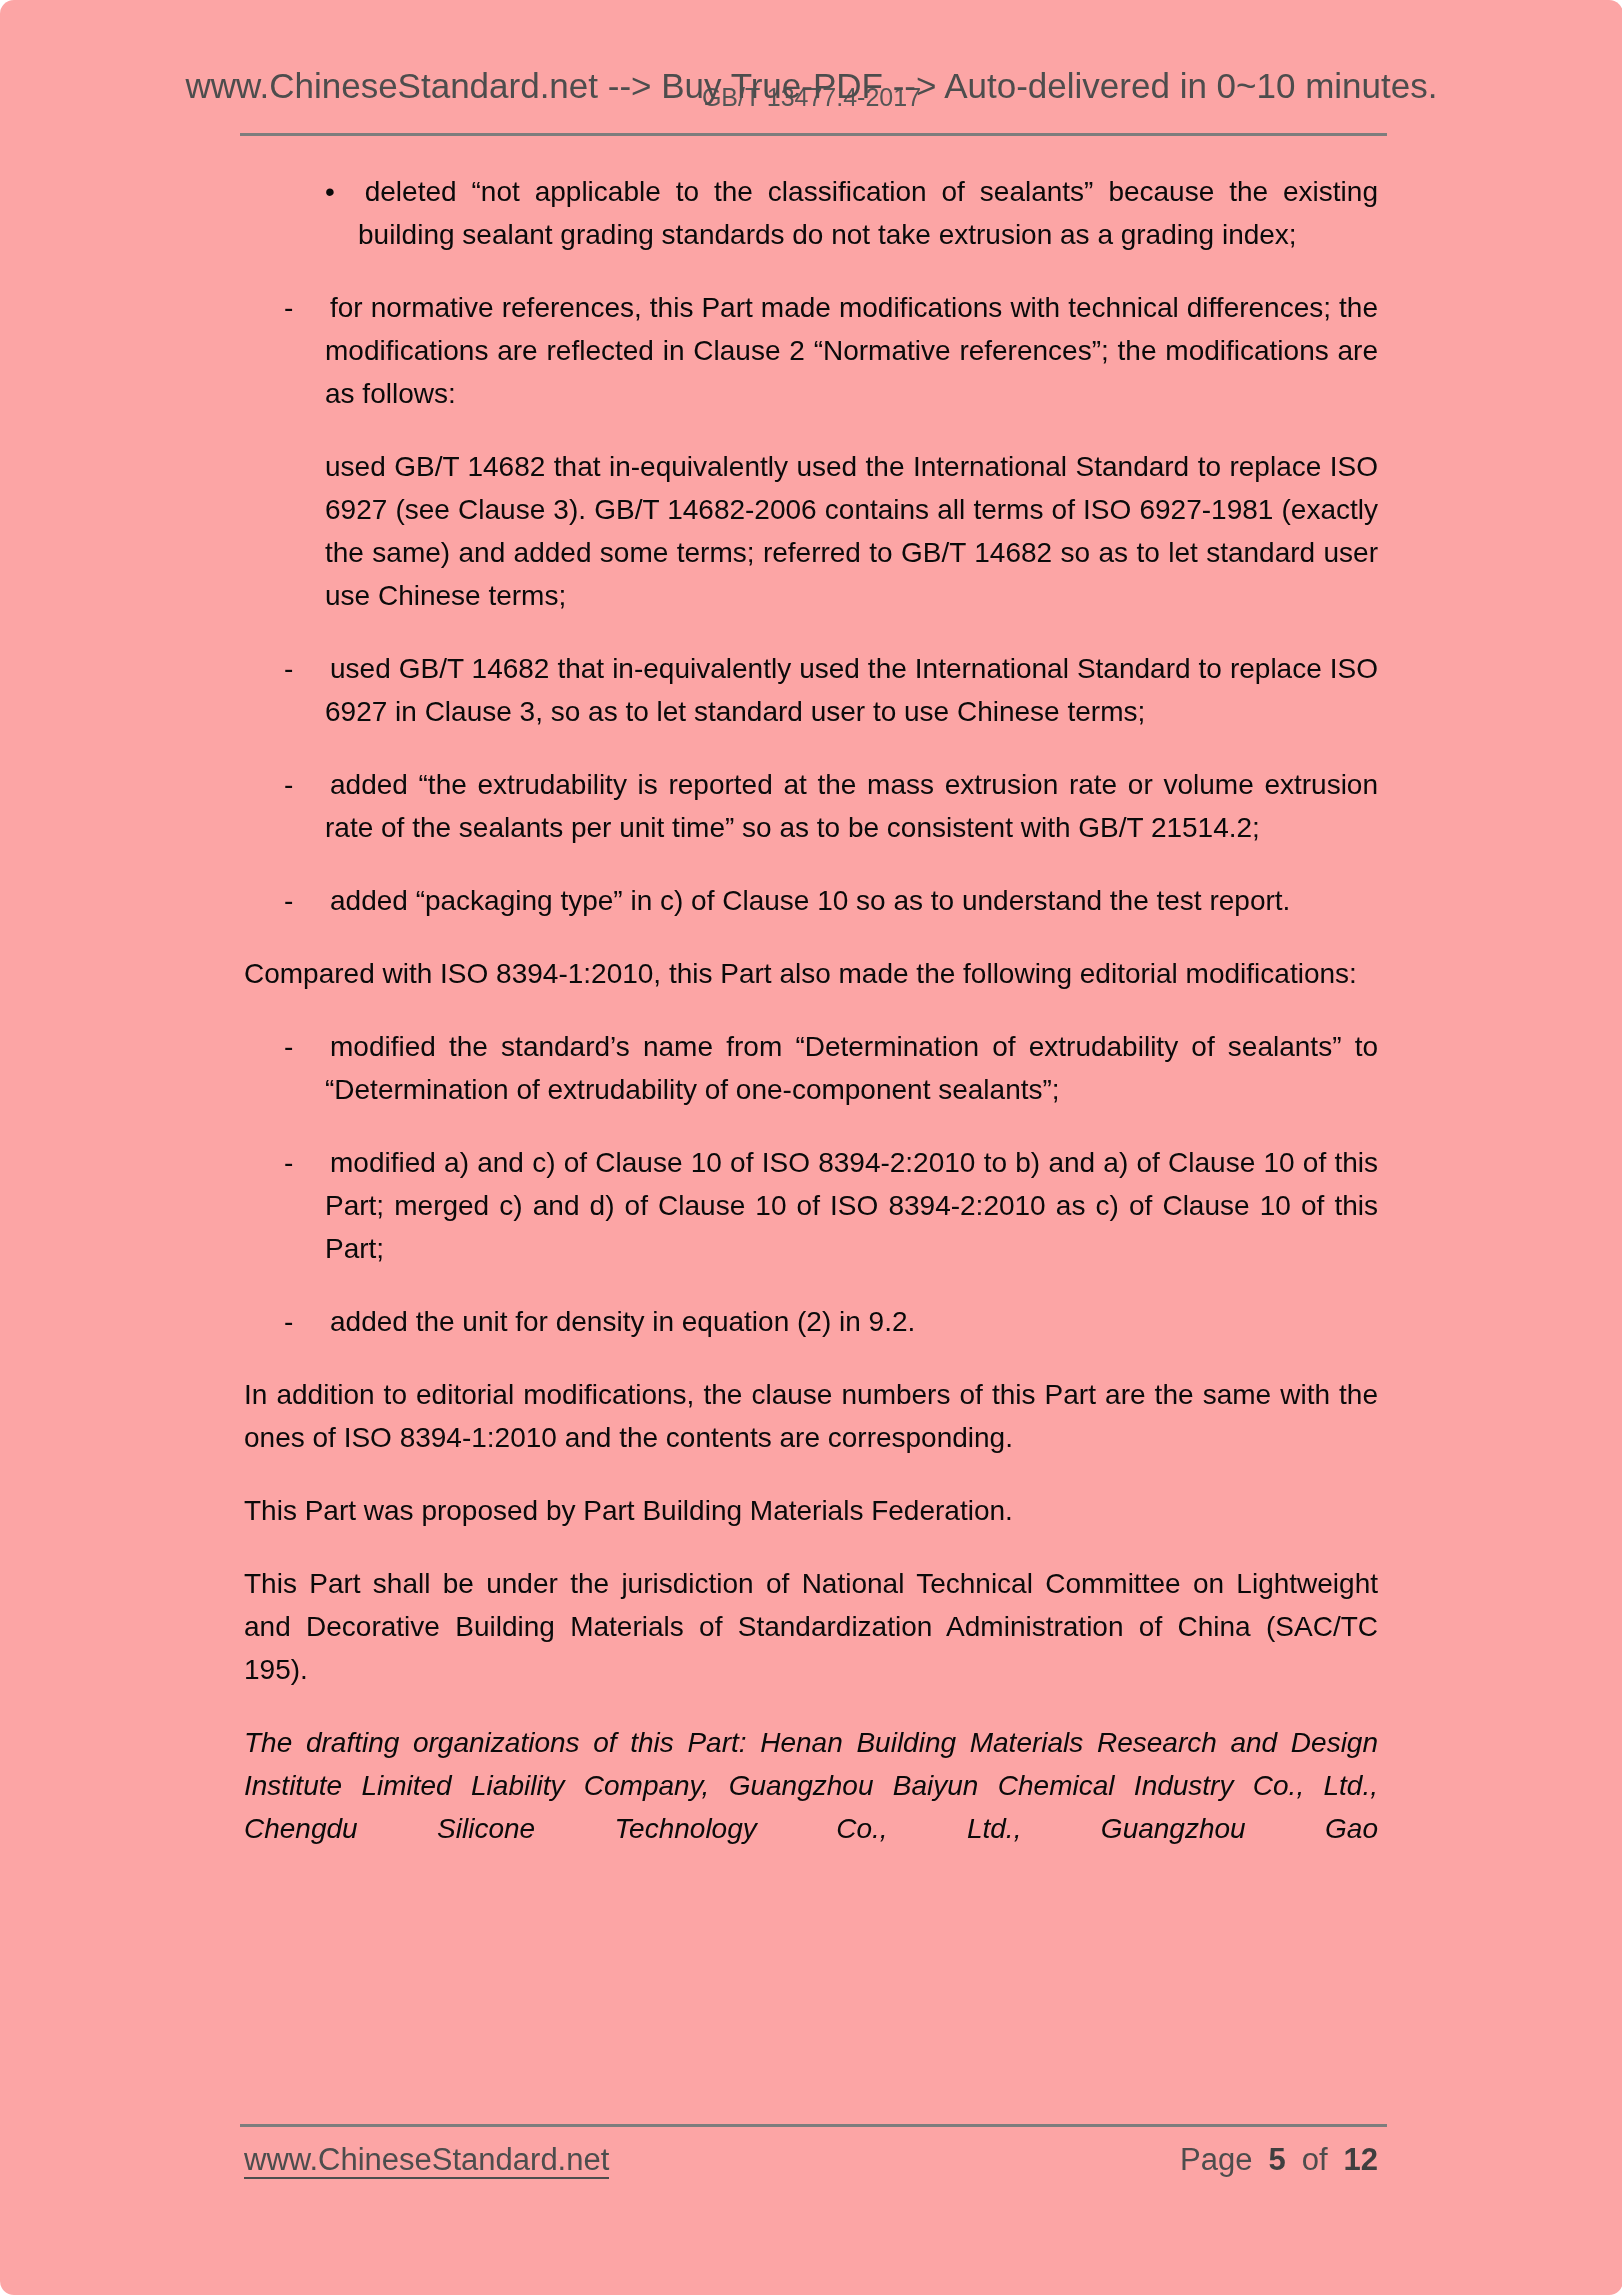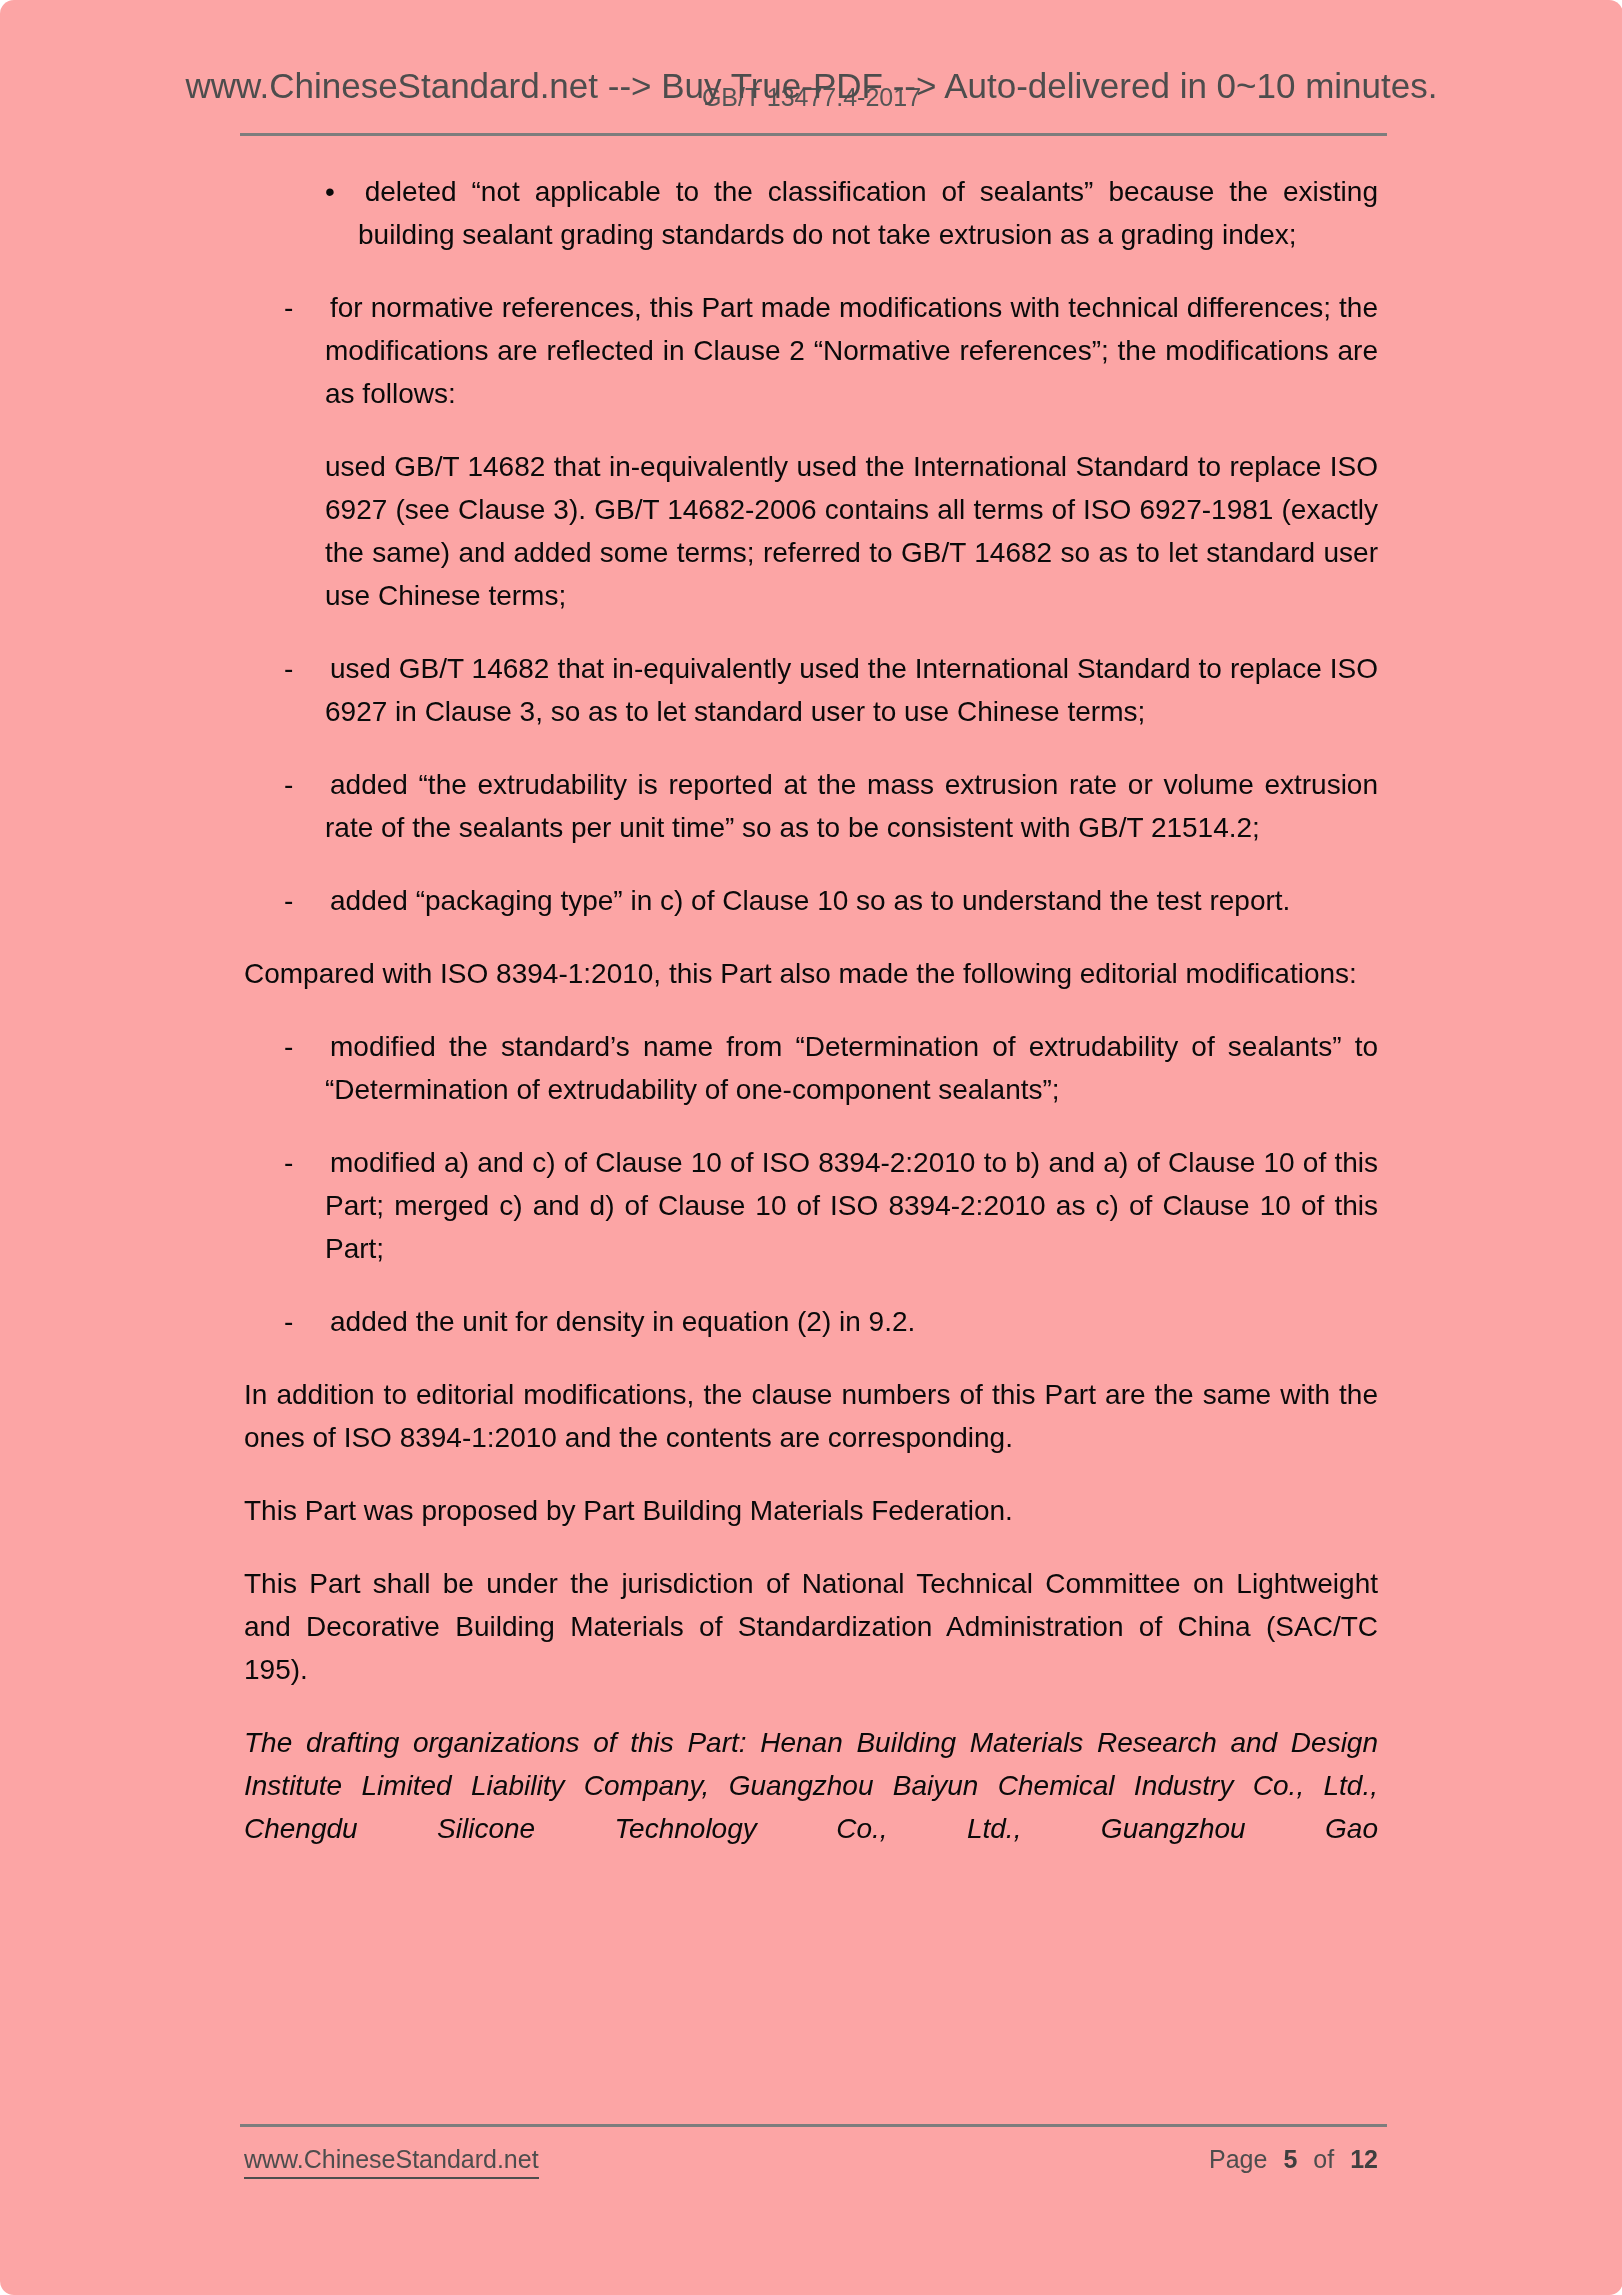--- a/index.html
+++ b/index.html
@@ -47,21 +47,21 @@
   .para.dash   > .marker { position: absolute; left: 40px; top: 0; text-indent: 0; }
   .para.bullet { padding-left: 114px; text-indent: 6.7px; }
   .para.bullet > .marker { position: absolute; left: 81px; top: 0; text-indent: 0; }
   .para.indent { padding-left: 81px; }
   .para.justify-last { text-align-last: justify; }
 
   
   .footer-bar {
     position: absolute; top: 2143px; left: 244px; width: 1134px;
     display: flex; justify-content: space-between; align-items: baseline;
-    font-size: 25px; line-height: 33px; color: #4d4d4d;
+    font-size: 31px; line-height: 33px; color: #4d4d4d;
   }
   .site-link {
     color: #4d4d4d;
     text-decoration: none;
     border-bottom: 2.5px solid #4d4d4d;
     padding-bottom: 0.8px;
     cursor: pointer;
   }
   .page-num { display: inline-flex; gap: 16px; color: #4d4d4d; }
   .page-num b { font-weight: bold; color: #3f3f3f; }

